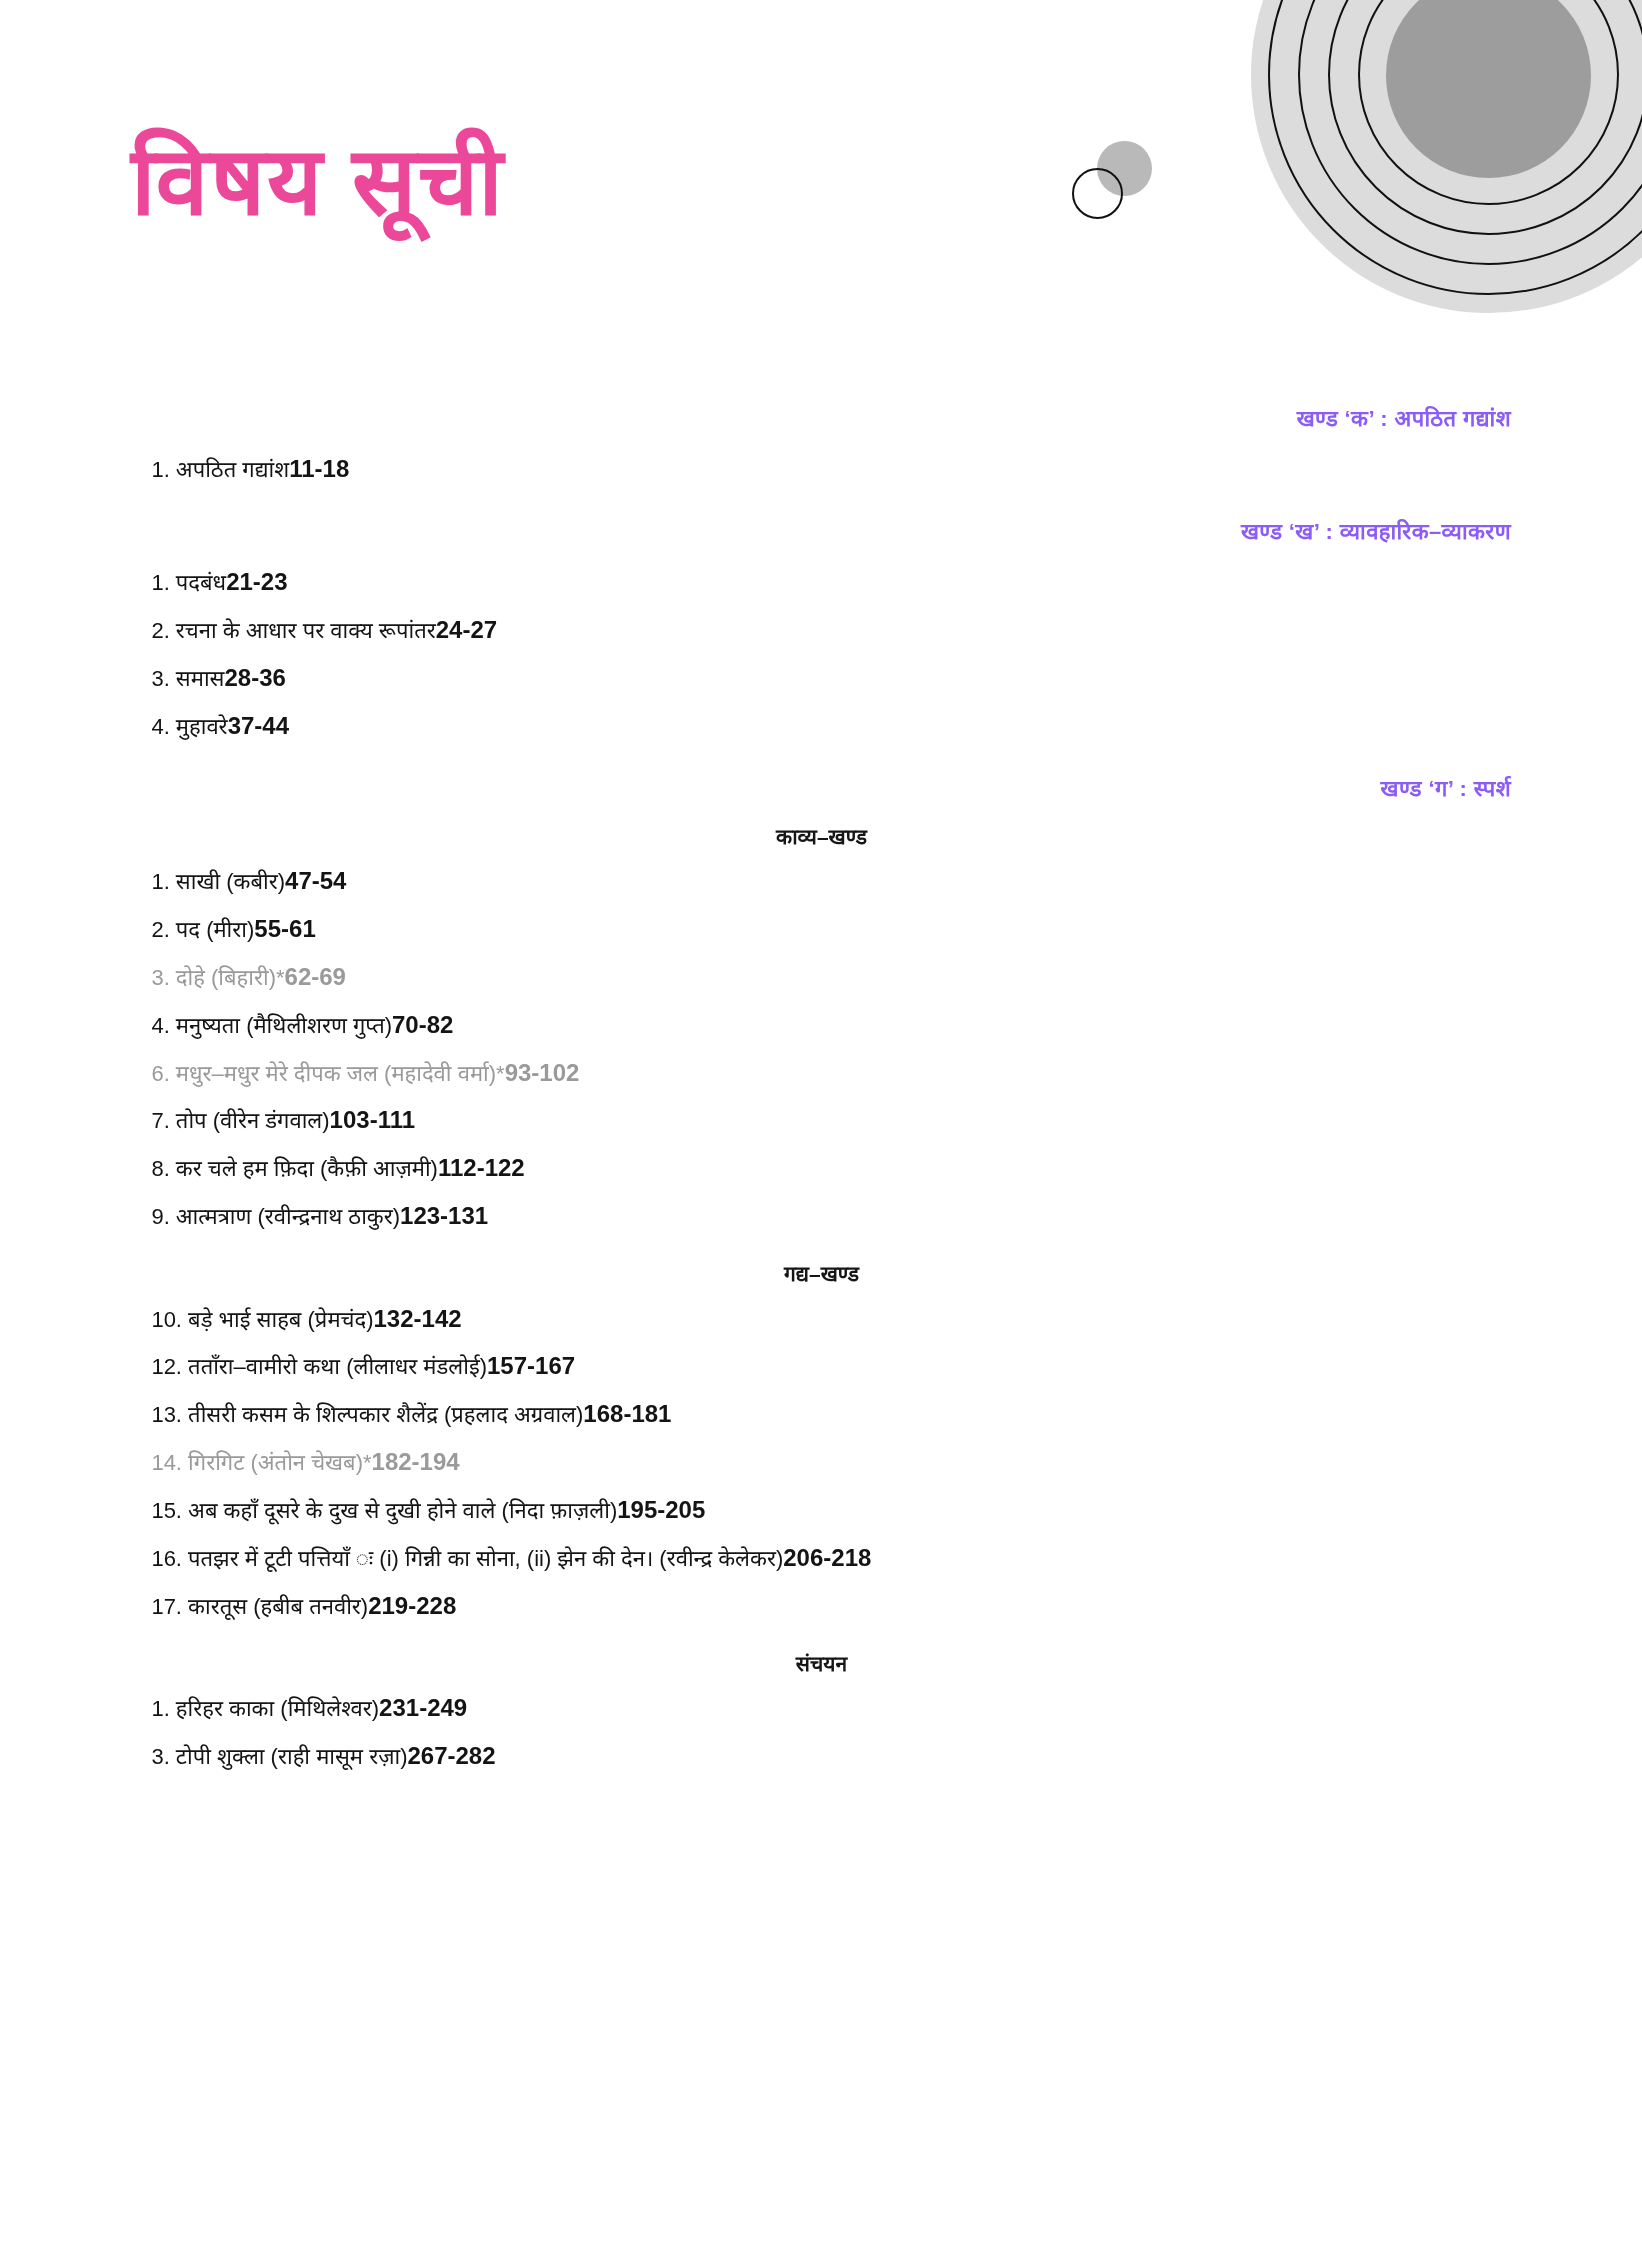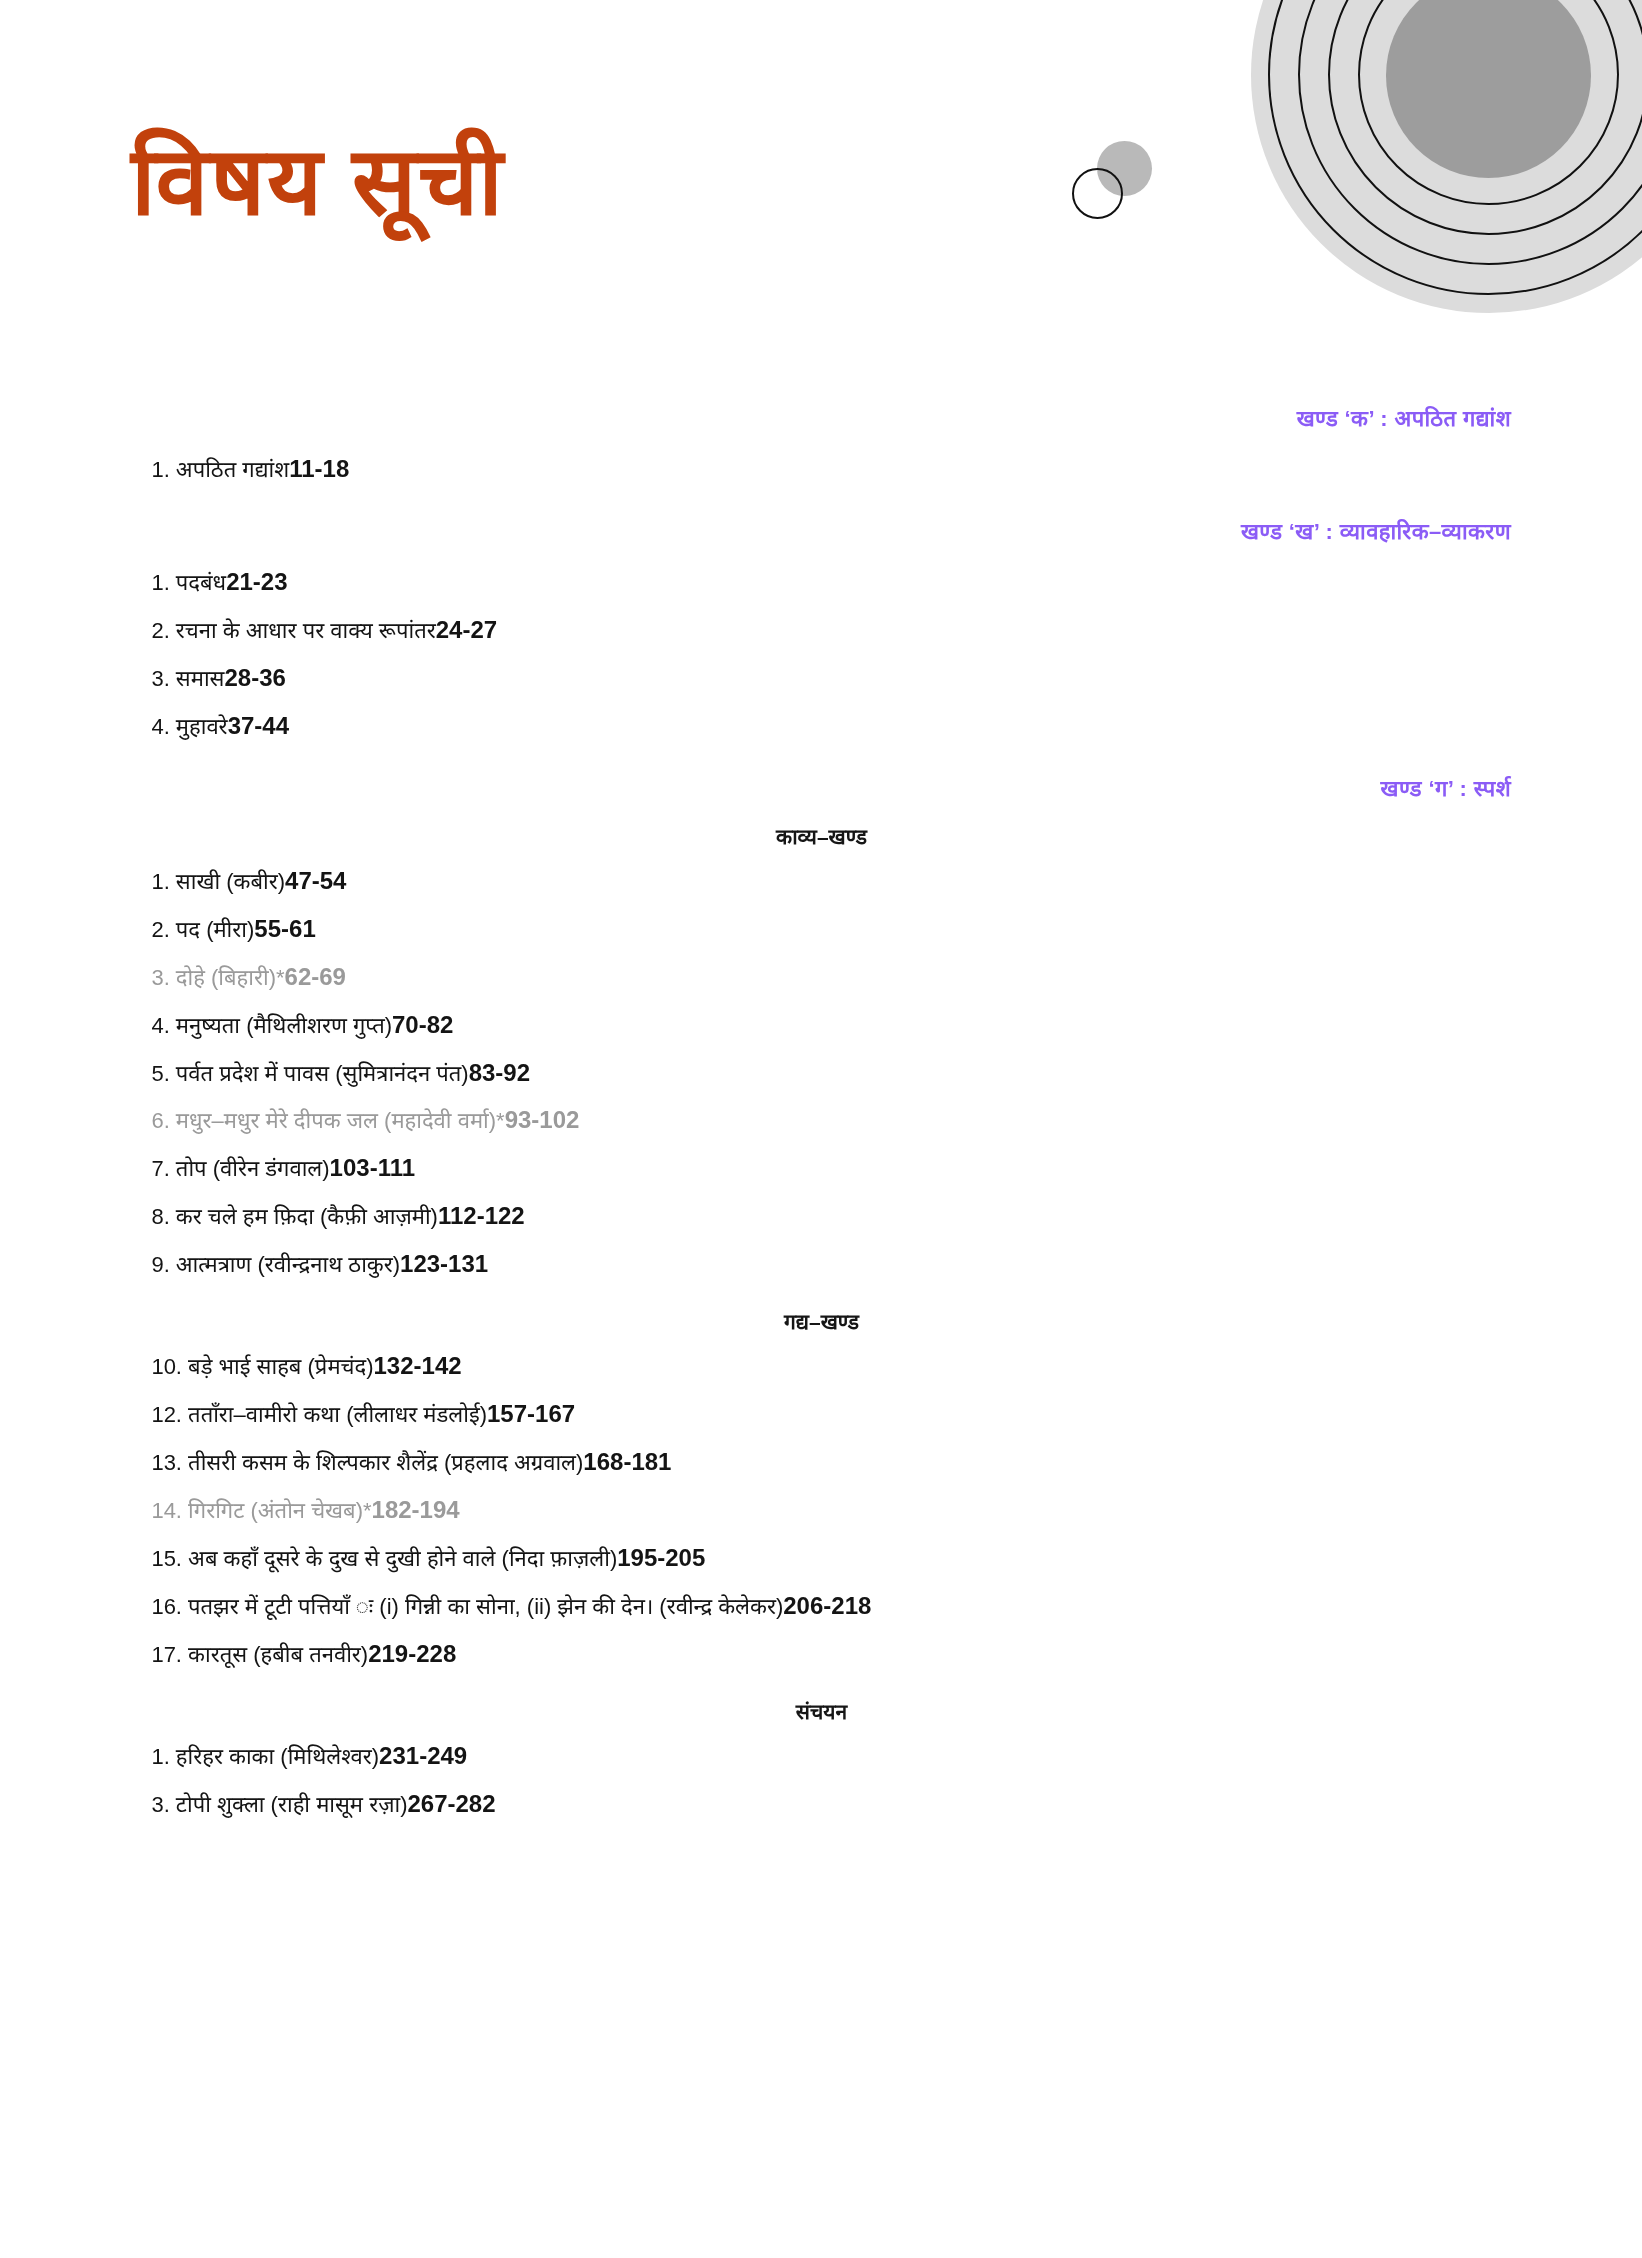--- a/index.html
+++ b/index.html
@@ -58,21 +58,21 @@
   }
 
   
   .page-title {
     position: absolute;
     left: 131px;
     top: 132px;
     font-size: 95px;
     line-height: 1.05;
     font-weight: bold;
-    color: #c2410c;
+    color: #ec4899;
     letter-spacing: 1.8px;
     white-space: nowrap;
   }
 
   
   .content {
     position: absolute;
     left: 132px;
     right: 132px;
     top: 379px;
@@ -174,24 +174,20 @@
         <span class="pages">55-61</span>
       </li>
       <li class="toc-row muted">
         <span class="label">3. दोहे (बिहारी)*</span>
         <span class="pages">62-69</span>
       </li>
       <li class="toc-row">
         <span class="label">4. मनुष्यता (मैथिलीशरण गुप्त)</span>
         <span class="pages">70-82</span>
       </li>
-      <li class="toc-row">
-        <span class="label">5. पर्वत प्रदेश में पावस (सुमित्रानंदन पंत)</span>
-        <span class="pages">83-92</span>
-      </li>
       <li class="toc-row muted">
         <span class="label">6. मधुर–मधुर मेरे दीपक जल (महादेवी वर्मा)*</span>
         <span class="pages">93-102</span>
       </li>
       <li class="toc-row">
         <span class="label">7. तोप (वीरेन डंगवाल)</span>
         <span class="pages">103-111</span>
       </li>
       <li class="toc-row">
         <span class="label">8. कर चले हम फ़िदा (कैफ़ी आज़मी)</span>

